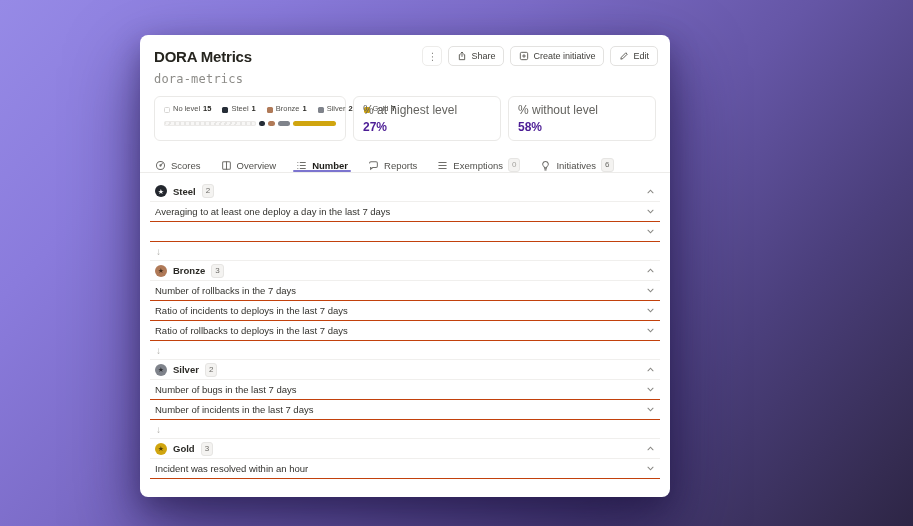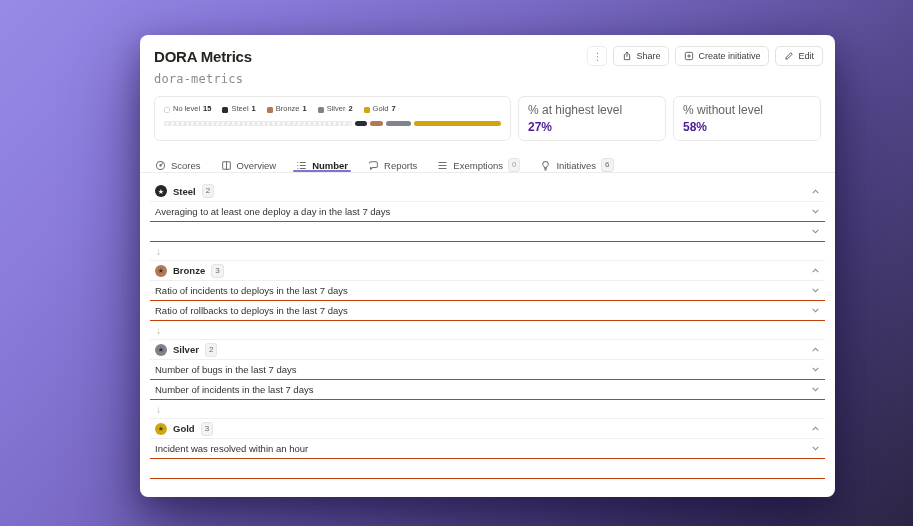--- a/index.html
+++ b/index.html
@@ -3,21 +3,21 @@
 <meta charset="utf-8">
 <style>
   * { margin:0; padding:0; box-sizing:border-box; }
   html,body { width:913px; height:526px; overflow:hidden; }
   body {
     font-family:"Liberation Sans", sans-serif;
     background:linear-gradient(133deg,#968ae6 0%,#8a7bdc 20%,#7c6cc8 38%,#6556a6 58%,#4b3f7c 76%,#352c52 94%,#2d2545 100%);
     position:relative;
   }
   .card {
-    position:absolute; left:140px; top:35px; width:695px; height:462px;
+    position:absolute; left:140px; top:35px; width:530px; height:462px;
     background:#ffffff; border-radius:8px; overflow:hidden;
     box-shadow:0 30px 70px rgba(22,12,55,.55), 0 10px 28px rgba(22,12,55,.35);
   }
   
   .card-header { position:relative; padding:13px 14px 0 14px; }
   .page-title { font-size:15px; font-weight:bold; color:#26251f; letter-spacing:-.2px; }
   .page-slug { margin-top:7px; font-family:"DejaVu Sans Mono", monospace; font-size:12px; color:#8d8c88; letter-spacing:.2px; }
   .header-actions { position:absolute; top:11px; right:12px; display:flex; align-items:center; gap:6px; }
   .btn {
     height:20px; display:inline-flex; align-items:center; gap:4px; padding:0 8px;
@@ -249,20 +249,28 @@
           </span>
           <span class="section-name">Bronze</span>
           <span class="mini-badge">3</span>
           <span class="chev">
             <svg width="9" height="9" viewBox="0 0 10 10" fill="none" stroke="#8a8985" stroke-width="1.2" stroke-linecap="round">
               <path d="M2.2 6.4L5 3.6l2.8 2.8"></path>
             </svg>
           </span>
         </div>
         <div class="rule-row">
+          <span>Number of rollbacks in the 7 days</span>
+          <span class="chev">
+            <svg width="9" height="9" viewBox="0 0 10 10" fill="none" stroke="#8a8985" stroke-width="1.2" stroke-linecap="round">
+              <path d="M2.2 3.6L5 6.4l2.8-2.8"></path>
+            </svg>
+          </span>
+        </div>
+        <div class="rule-row">
           <span>Ratio of incidents to deploys in the last 7 days</span>
           <span class="chev">
             <svg width="9" height="9" viewBox="0 0 10 10" fill="none" stroke="#8a8985" stroke-width="1.2" stroke-linecap="round">
               <path d="M2.2 3.6L5 6.4l2.8-2.8"></path>
             </svg>
           </span>
         </div>
         <div class="rule-row">
           <span>Ratio of rollbacks to deploys in the last 7 days</span>
           <span class="chev">

